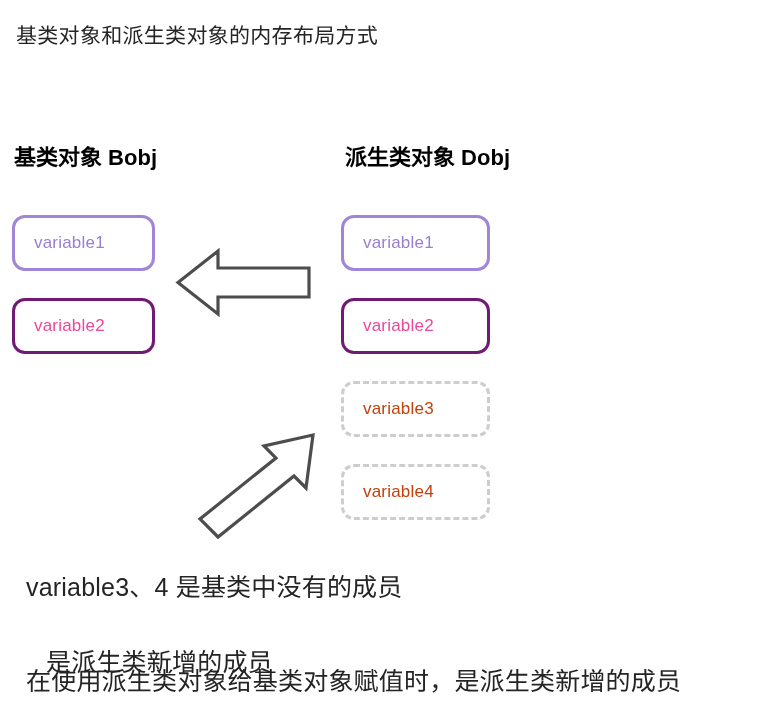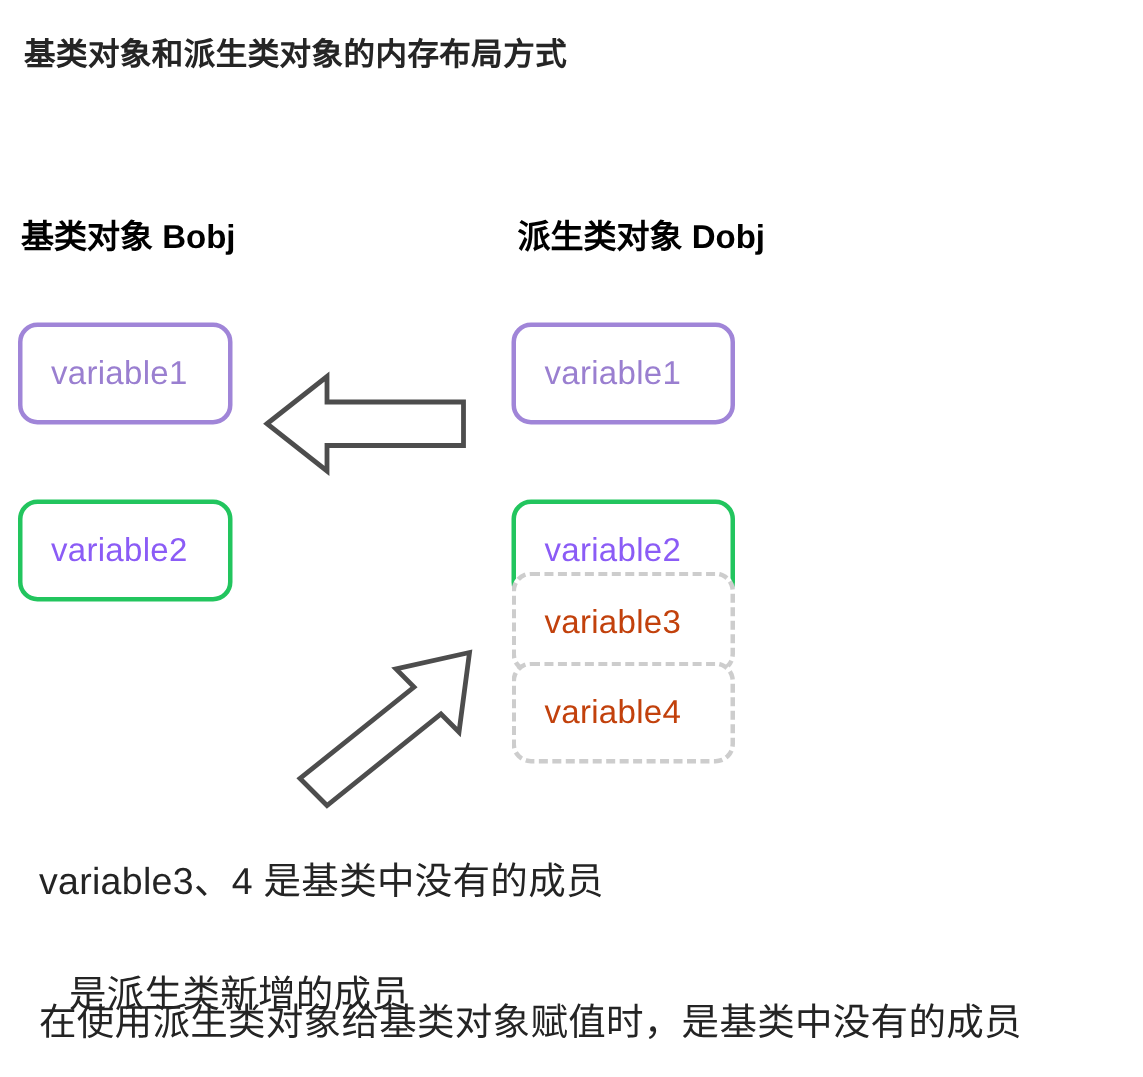--- a/index.html
+++ b/index.html
@@ -20,21 +20,21 @@
     width: 762px;
     height: 718px;
   }
 
   
   .doc-title {
     position: absolute;
     left: 16px;
     top: 19px;
     font-size: 21px;
-    font-weight: 700;
+    font-weight: 400;
     letter-spacing: 0.3px;
     color: #252525;
     white-space: nowrap;
     text-align: center;
   }
 
   
   .col-heading {
     position: absolute;
     font-size: 22px;
@@ -42,53 +42,52 @@
     color: #000000;
     white-space: nowrap;
   }
   .col-heading.left  { left: 14px;  top: 139px; }
   .col-heading.right { left: 345px; top: 139px; }
 
   
   .box {
     position: absolute;
     box-sizing: border-box;
-    height: 68px;
+    height: 56px;
     border-radius: 13px;
     background: #ffffff;
     display: flex;
     align-items: center;
     padding-left: 19px;
-    font-size: 22px;
+    font-size: 17px;
     letter-spacing: 0.2px;
     white-space: nowrap;
   }
   .box.solid-purple {
     border: 3px solid #a085d8;
     color: #9a7fd0;
   }
   .box.solid-blue {
-    border: 3px solid #22c55e;
-    color: #8b5cf6;
-    margin-top: 35px;
+    border: 3px solid #701a75;
+    color: #ec4899;
   }
   .box.dashed-gray {
     border: 3px dashed #cdcdcd;
     color: #c2410c;
   }
 
   
   .col-left .box  { left: 12px;  width: 143px; }
   
   .col-right .box { left: 341px; width: 149px; }
 
   .row1 { top: 215px; }
   .row2 { top: 298px; }
   .row3 { top: 381px; }
-  .row4 { top: 441px; text-align: center; }
+  .row4 { top: 464px; text-align: center; }
 
   
   .arrow-svg {
     position: absolute;
     overflow: visible;
   }
   .arrow-h { left: 176px; top: 247px; }
   .arrow-d { left: 196px; top: 432px; }
   .arrow-shape {
     fill: #ffffff;
@@ -159,15 +158,15 @@
   </svg>
 
   <svg class="arrow-svg arrow-d" width="126" height="108" viewBox="0 0 126 108">
     <polygon class="arrow-shape" points="117,3 68,14 80,26 4,87 22,105 98,44 110,56"></polygon>
   </svg>
 
   <div class="caption l1">variable3、4 是基类中没有的成员</div>
 
   <div class="caption l2">是派生类新增的成员</div>
 
-  <div class="caption l3">在使用派生类对象给基类对象赋值时，是基类中没有的成员</div>
+  <div class="caption l3">在使用派生类对象给基类对象赋值时，是派生类新增的成员</div>
 
 </div>
 
 </body></html>

